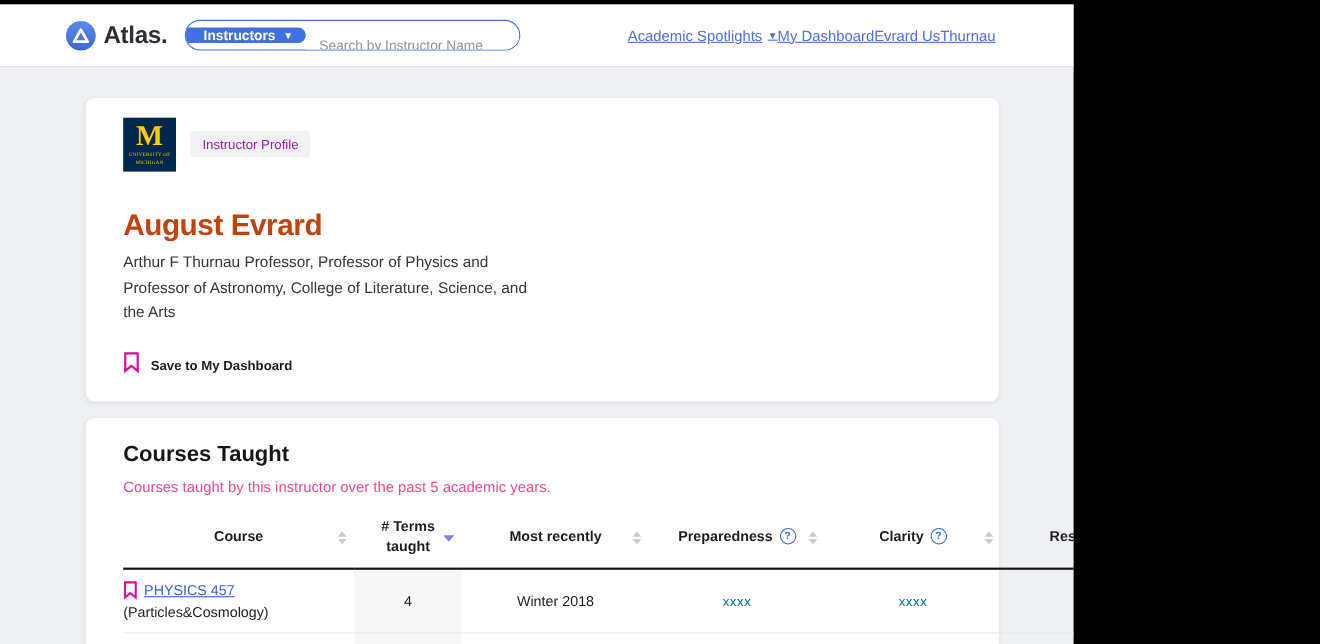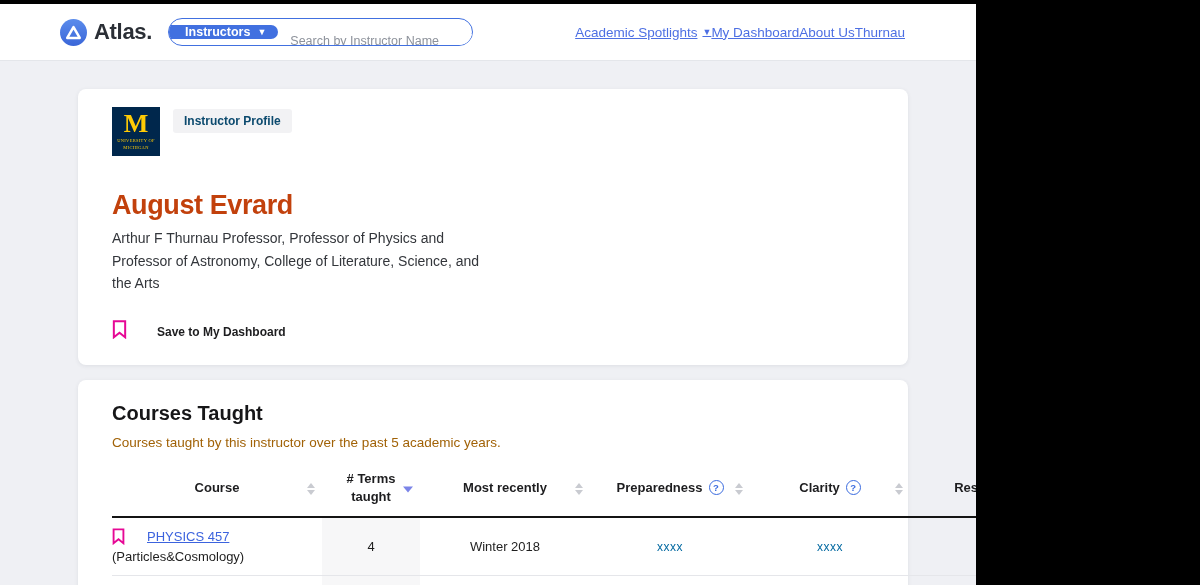--- a/index.html
+++ b/index.html
@@ -42,34 +42,34 @@
 
   .profile-top { display:flex; align-items:flex-start; gap:13px; }
   .um-logo { width:48px; height:49px; background:#00274c; display:flex;
              flex-direction:column; align-items:center; justify-content:center;
              flex-shrink:0; }
   .um-m { color:#ffcb05; font-weight:bold; font-size:26px; line-height:0.9;
           font-family:"Liberation Serif", serif; }
   .um-sub { color:#ffcb05; font-size:4.5px; letter-spacing:0.3px; text-align:center;
             line-height:1.5; margin-top:3px; font-family:"Liberation Serif", serif; }
   .profile-badge { background:#f2f2f4; border-radius:3px; padding:5px 11px;
-                   font-size:12px; font-weight:bold; color:#0c4a6e; margin-top:2px; }
+                   font-size:12px; font-weight:normal; color:#a21caf; margin-top:12px; }
 
   .instructor-name { font-size:27px; font-weight:bold; color:#c2410c;
                      letter-spacing:-0.4px; margin-top:34px; }
   .instructor-title { font-size:14px; color:#33363b; line-height:1.62;
                       max-width:382px; margin-top:6px; }
 
-  .save-row { display:flex; align-items:flex-end; gap:24px; margin-top:25px; cursor:pointer; }
+  .save-row { display:flex; align-items:flex-end; gap:4px; margin-top:25px; cursor:pointer; }
   .save-label { font-size:12px; font-weight:bold; color:#1d1d1f; }
 
   
   .card-courses { padding:22px 34px 0; }
   .courses-heading { font-size:20px; font-weight:bold; color:#161618; }
-  .courses-sub { font-size:13.5px; color:#a16207; margin-top:10px; }
+  .courses-sub { font-size:13.5px; color:#ec4899; margin-top:10px; }
 
   table { width:100%; border-collapse:collapse; table-layout:fixed; margin-top:14px; }
   col.c-course { width:210px; } col.c-terms { width:98px; } col.c-recent { width:170px; }
   col.c-stat { width:160px; }
   thead th { font-size:13px; font-weight:bold; color:#1d1d1f; text-align:center;
              vertical-align:middle; padding:6px 0 11px; position:relative; cursor:pointer; }
   thead { border-bottom:2px solid #141414; }
   .th-inner { display:inline-flex; align-items:center; justify-content:center; gap:6px; }
   .terms-label { display:inline-block; width:56px; line-height:1.35; }
 
@@ -83,21 +83,21 @@
                      border-right-width:5px; border-top-width:6px; }
 
   .help-icon { width:15px; height:15px; border-radius:50%; border:1.5px solid #3a6bdf;
                color:#3a6bdf; font-size:9.5px; font-weight:bold; display:inline-flex;
                align-items:center; justify-content:center; flex-shrink:0; cursor:pointer; }
 
   tbody td { font-size:13px; color:#1e1e1e; text-align:center; vertical-align:middle;
              padding:9px 0; border-bottom:1px solid #e5e6ea; }
   tbody td.cell-course { text-align:left; padding-right:6px; line-height:1.5; }
   tbody td.cell-terms { background:#f7f7f8; }
-  .course-link { color:#3c63de; text-decoration:underline; cursor:pointer;margin-left:16px; }
+  .course-link { color:#3c63de; text-decoration:underline; cursor:pointer; }
   .cell-stat { font-weight:normal; color:#0369a1; font-size:12px; letter-spacing:0.5px; }
   .bm { vertical-align:-4px; margin-right:6px; }
 </style>
 </head>
 <body>
 
 <div class="page">
 
   <header class="navbar">
     <div class="brand">
@@ -116,21 +116,21 @@
       </button>
       <input class="search-input" type="text" placeholder="Search by Instructor Name" style="">
     </div>
 
     <nav class="nav-links">
       <a>
         <span>Academic Spotlights</span>
         <span class="caret2">▼</span>
       </a>
       <a>My Dashboard</a>
-      <a>About Us</a>
+      <a>Evrard Us</a>
       <a>Thurnau</a>
     </nav>
   </header>
 
   <main class="main">
 
     <section class="card card-profile">
       <div class="profile-top">
         <div class="um-logo">
           <span class="um-m">M</span>

